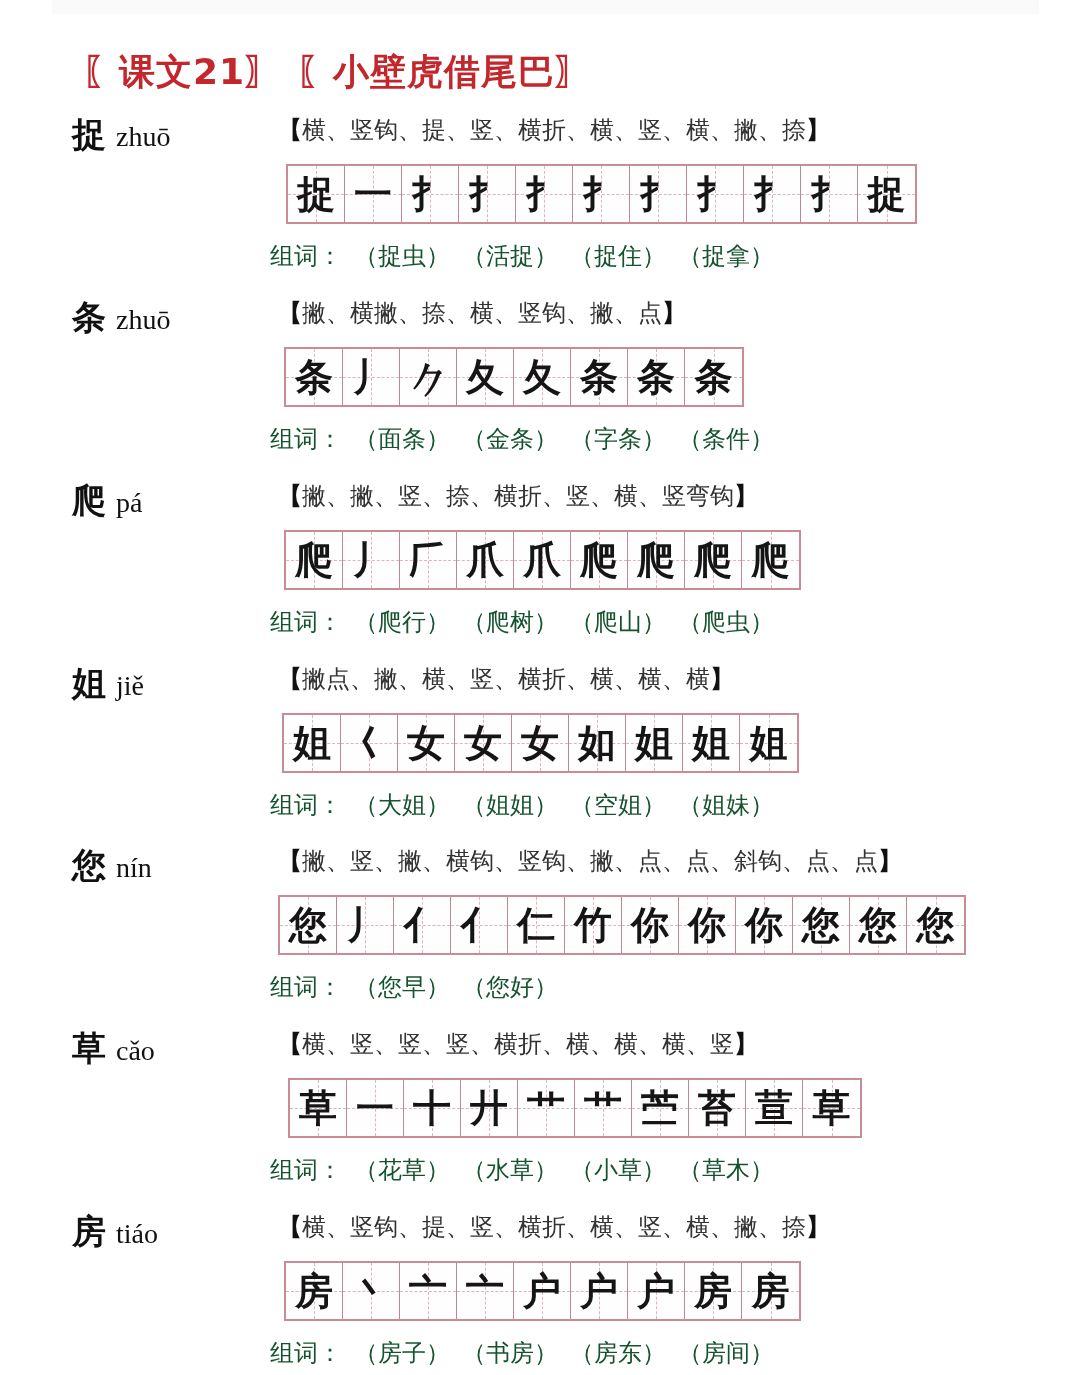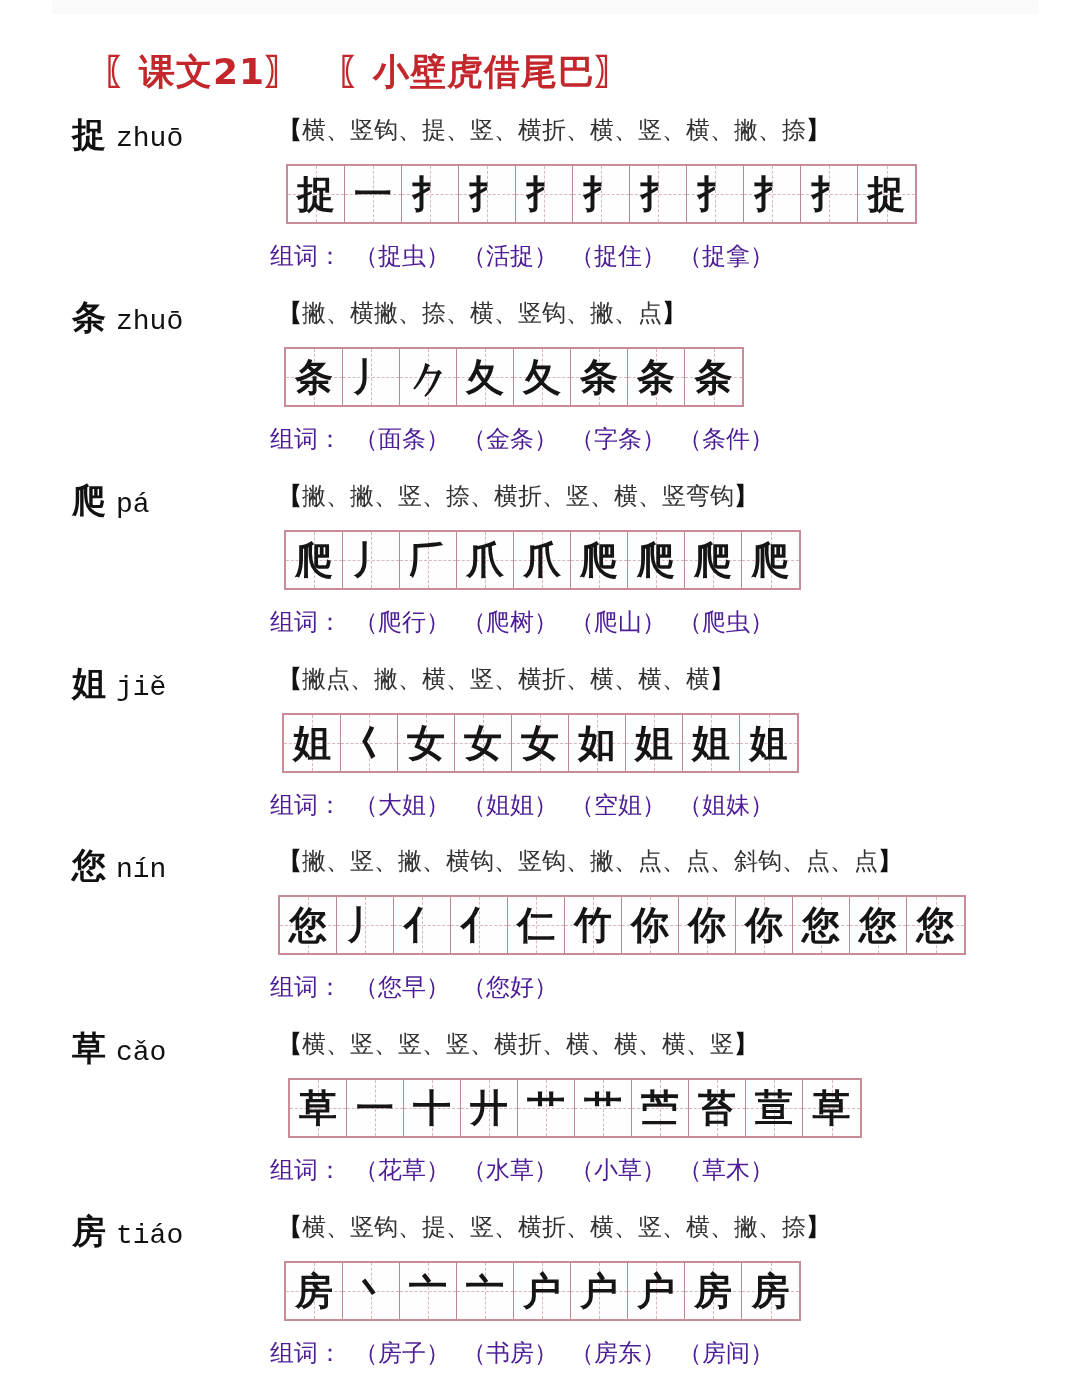--- a/index.html
+++ b/index.html
@@ -8,32 +8,32 @@
     overflow: hidden; font-family: "DejaVu Serif", "Liberation Serif", serif; color: #222;
   }
   .page-shade {
     position: absolute; left: 52px; right: 40px; top: 0; height: 14px; background: #fafafa;
   }
   .title {
     position: absolute; left: 82px; top: 48px; font-size: 36px; font-weight: bold;
     color: #c3262b; letter-spacing: 1px; white-space: nowrap;
     font-family: "DejaVu Sans", "Liberation Sans", sans-serif;
   }
-  .title span { margin-right: 14px; margin-left: 20px; }
+  .title span { margin-right: 14px; }
   .entry { position: absolute; left: 0; width: 1079px; }
   .head {
     position: absolute; left: 72px; top: 0; white-space: nowrap;
   }
   .head .hanzi {
     font-size: 34px; font-weight: bold; color: #111;
     font-family: "DejaVu Sans", sans-serif;
   }
   .head .pinyin {
     font-size: 28px; color: #111; margin-left: 10px;
-    font-family: Liberation Mono, monospace;
+    font-family: Liberation Serif, serif;
   }
   .strokes {
     position: absolute; left: 278px; top: 2px; font-size: 24px; color: #333;
     white-space: nowrap; font-family: Liberation Sans, sans-serif;
   }
   .strokes .br { font-weight: bold; color: #111; }
   .grid {
     position: absolute; top: 52px; height: 60px; display: flex;
     border: 2px solid #c98c97; box-sizing: border-box;
   }
@@ -47,21 +47,21 @@
   .cell::before {
     content: ""; position: absolute; left: 0; right: 0; top: 50%;
     border-top: 1px dashed #d9b8bd;
   }
   .cell::after {
     content: ""; position: absolute; top: 0; bottom: 0; left: 50%;
     border-left: 1px dashed #d9b8bd;
   }
   .cell span { position: relative; z-index: 1; }
   .words {
-    position: absolute; left: 270px; top: 128px; font-size: 24px; color: #4c1d95;
+    position: absolute; left: 270px; top: 128px; font-size: 24px; color: #14532d;
     white-space: nowrap; font-family: "DejaVu Serif", serif;
   }
   .words .w { margin-left: 12px; }
 </style>
 </head>
 <body>
 
 <div class="page-shade"></div>
 
 <div class="title">

